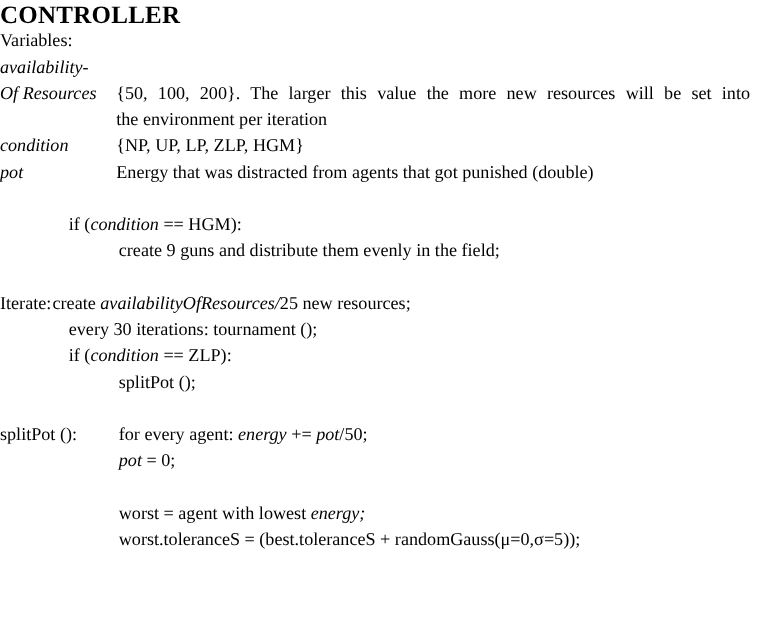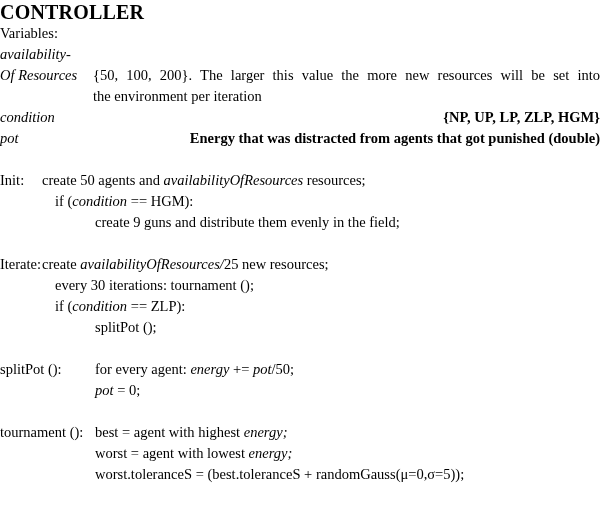--- a/index.html
+++ b/index.html
@@ -61,22 +61,21 @@
     width: 93px;
     font-style: italic;
     white-space: nowrap;
   }
   .vars td.val {
     width: 507px;
     text-align: justify;
     text-justify: inter-word;
   }
   .vars td.val.nojust {
-    text-align: right;
-    font-weight: bold;
+    text-align: left;
   }
   
   .justify-line {
     display: block;
     text-align: justify;
     text-align-last: justify;
     white-space: normal;
   }
   .plain-line {
     display: block;
@@ -141,24 +140,20 @@
         <td class="key">pot</td>
         <td class="val nojust">Energy that was distracted from agents that got punished (double)</td>
       </tr>
     </tbody>
   </table>
 
   <div class="blank">&nbsp;</div>
 
   <div class="block" id="blocks-host">
       <div class="block-row">
-        <span class="label w-init">Init:</span>
-        <span class="body-col ind-0"><span>create 50 agents and </span><i class="v">availabilityOfResources</i><span> resources;</span></span>
-      </div>
-      <div class="block-row">
         <span class="label w-init">&nbsp;</span>
         <span class="body-col ind-1"><span>if (</span><i class="v">condition</i><span> == HGM):</span></span>
       </div>
       <div class="block-row">
         <span class="label w-init">&nbsp;</span>
         <span class="body-col ind-2"><span>create 9 guns and distribute them evenly in the field;</span></span>
       </div>
       <div class="blank">&nbsp;</div>
       <div class="block-row">
         <span class="label w-iter">Iterate:</span>
@@ -180,24 +175,20 @@
       <div class="block-row">
         <span class="label w-split">splitPot ():</span>
         <span class="body-col ind-0"><span>for every agent: </span><i class="v">energy</i><span> += </span><i class="v">pot</i><span>/50;</span></span>
       </div>
       <div class="block-row">
         <span class="label w-split">&nbsp;</span>
         <span class="body-col ind-0"><i class="v">pot</i><span> = 0;</span></span>
       </div>
       <div class="blank">&nbsp;</div>
       <div class="block-row">
-        <span class="label w-tourn">tournament ():</span>
-        <span class="body-col ind-0"><span>best = agent with highest </span><i class="v">energy;</i></span>
-      </div>
-      <div class="block-row">
         <span class="label w-tourn">&nbsp;</span>
         <span class="body-col ind-0"><span>worst = agent with lowest </span><i class="v">energy;</i></span>
       </div>
       <div class="block-row">
         <span class="label w-tourn">&nbsp;</span>
         <span class="body-col ind-0"><span>worst.toleranceS = (best.toleranceS + randomGauss(μ=0,σ=5));</span></span>
       </div>
       <div class="block-row">
         <span class="label w-tourn">&nbsp;</span>
       </div>

